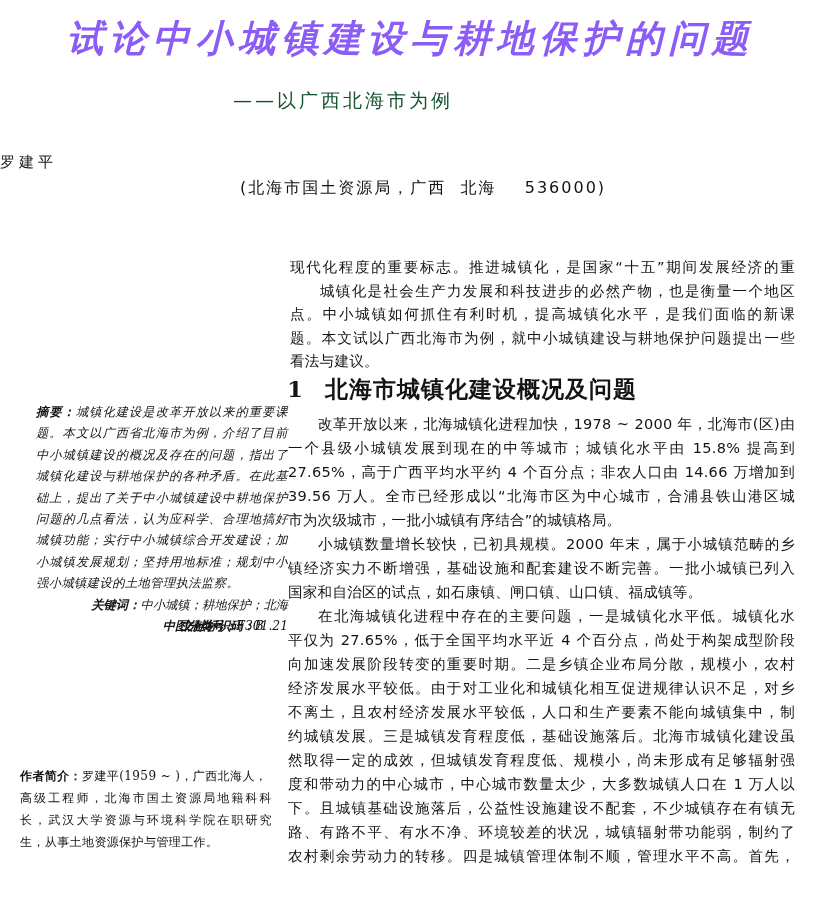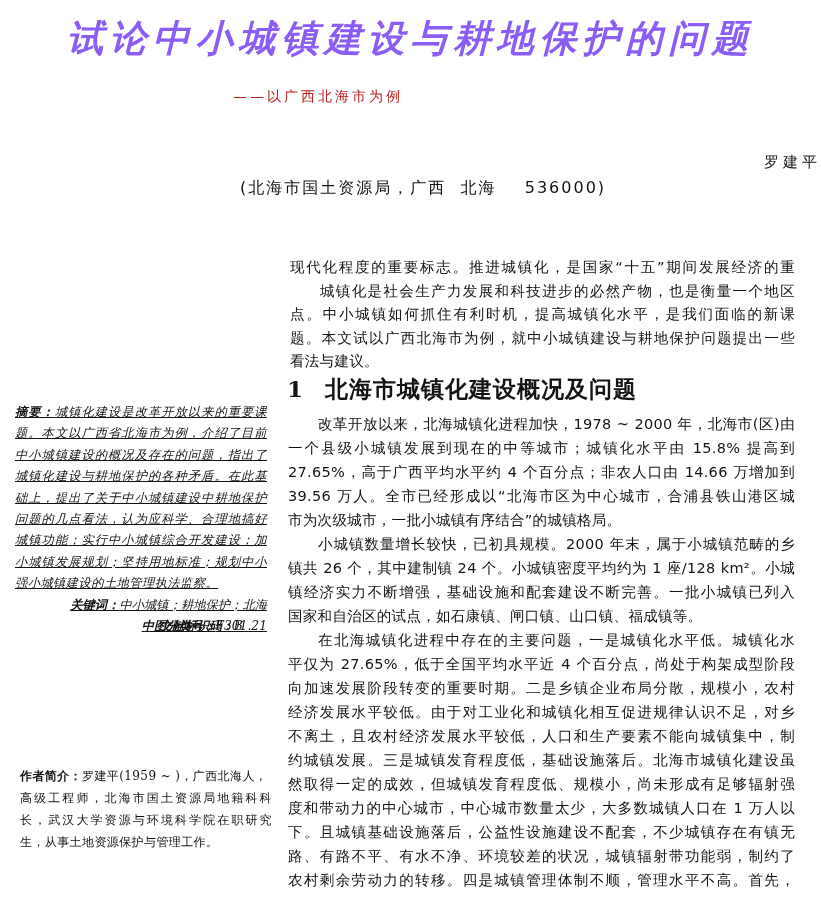--- a/index.html
+++ b/index.html
@@ -9,25 +9,25 @@
     font-family: "DejaVu Serif", "Liberation Serif", serif;
   }
   .title {
     position: absolute; left: 0; top: 14px; width: 821px;
     text-align: center; font-size: 37px; font-weight: bold;
     letter-spacing: 6px; font-style: italic;
     font-family: "DejaVu Serif", serif; color: #8b5cf6;
   }
   .subtitle {
     position: absolute; left: 233px; top: 88px;
-    font-size: 14px; letter-spacing: 3px;
-    font-family: "DejaVu Sans", sans-serif; color: #b91c1c;
+    font-size: 19px; letter-spacing: 3px;
+    font-family: "DejaVu Sans", sans-serif; color: #14532d;
   }
   .author {
-    position: absolute; left: 0; top: 153px; width: 821px; text-align: right;
+    position: absolute; left: 0; top: 153px; width: 821px; text-align: left;
     font-size: 15px; letter-spacing: 4px; font-family: "DejaVu Sans", sans-serif;
   }
   .affil {
     position: absolute; left: 240px; top: 178px;
     font-size: 16px; letter-spacing: 2px; font-family: "DejaVu Sans", sans-serif;
     white-space: pre;
   }
   .intro {
     position: absolute; left: 290px; top: 256px; width: 505px;
   }
@@ -39,21 +39,21 @@
   .line.last { text-align-last: left; }
   .section-head {
     position: absolute; left: 287px; top: 374px;
     font-size: 23px; font-weight: bold; font-family: "DejaVu Sans", sans-serif;
     letter-spacing: 1px;
   }
   .section-head .num { display: inline-block; width: 38px; font-family: "DejaVu Serif", serif; }
   .body { position: absolute; left: 288px; top: 412px; width: 507px; }
   .body .line { height: 24.0px; line-height: 24.0px; }
   .indent { padding-left: 30px; }
-  .left-col { position: absolute; left: 15px; top: 402px; width: 252px; text-decoration: underline; }
+  .left-col { position: absolute; left: 36px; top: 402px; width: 252px; }
   .abs-line {
     font-family: "DejaVu Serif", serif; font-style: italic; font-size: 12.3px;
     height: 21.4px; line-height: 21.4px; white-space: nowrap;
     text-align: justify; text-align-last: justify; letter-spacing: 0.4px;
   }
   .abs-line.last { text-align-last: left; }
   .lbl { font-weight: bold; font-family: "DejaVu Sans", sans-serif; font-style: italic; }
   .meta-line {
     font-family: "DejaVu Serif", serif; font-style: italic; font-size: 12.3px;
     height: 21.4px; line-height: 21.4px; white-space: nowrap; position: relative; text-align: right;
@@ -83,21 +83,20 @@
   <span class="num">1</span><span>北海市城镇化建设概况及问题</span>
 </div>
 
 <div class="body">
   <div class="line indent">改革开放以来，北海城镇化进程加快，1978 ~ 2000 年，北海市(区)由</div>
   <div class="line">一个县级小城镇发展到现在的中等城市；城镇化水平由 15.8% 提高到</div>
   <div class="line">27.65%，高于广西平均水平约 4 个百分点；非农人口由 14.66 万增加到</div>
   <div class="line">39.56 万人。全市已经形成以“北海市区为中心城市，合浦县铁山港区城</div>
   <div class="line last">市为次级城市，一批小城镇有序结合”的城镇格局。</div>
   <div class="line indent">小城镇数量增长较快，已初具规模。2000 年末，属于小城镇范畴的乡</div>
-  <div class="line">镇共 26 个，其中建制镇 24 个。小城镇密度平均约为 1 座/128 km²。小城</div>
   <div class="line">镇经济实力不断增强，基础设施和配套建设不断完善。一批小城镇已列入</div>
   <div class="line last">国家和自治区的试点，如石康镇、闸口镇、山口镇、福成镇等。</div>
   <div class="line indent">在北海城镇化进程中存在的主要问题，一是城镇化水平低。城镇化水</div>
   <div class="line">平仅为 27.65%，低于全国平均水平近 4 个百分点，尚处于构架成型阶段</div>
   <div class="line">向加速发展阶段转变的重要时期。二是乡镇企业布局分散，规模小，农村</div>
   <div class="line">经济发展水平较低。由于对工业化和城镇化相互促进规律认识不足，对乡</div>
   <div class="line">不离土，且农村经济发展水平较低，人口和生产要素不能向城镇集中，制</div>
   <div class="line">约城镇发展。三是城镇发育程度低，基础设施落后。北海市城镇化建设虽</div>
   <div class="line">然取得一定的成效，但城镇发育程度低、规模小，尚未形成有足够辐射强</div>
   <div class="line">度和带动力的中心城市，中心城市数量太少，大多数城镇人口在 1 万人以</div>

